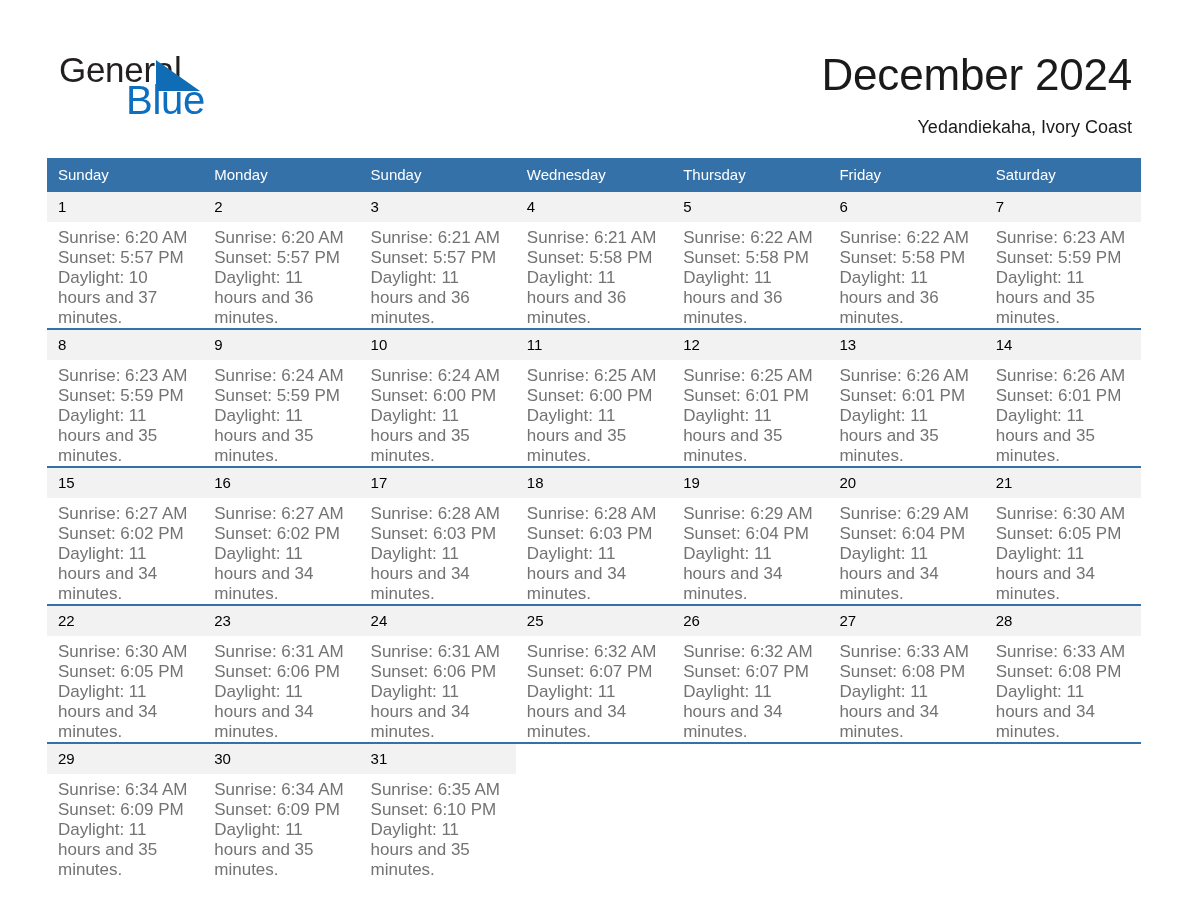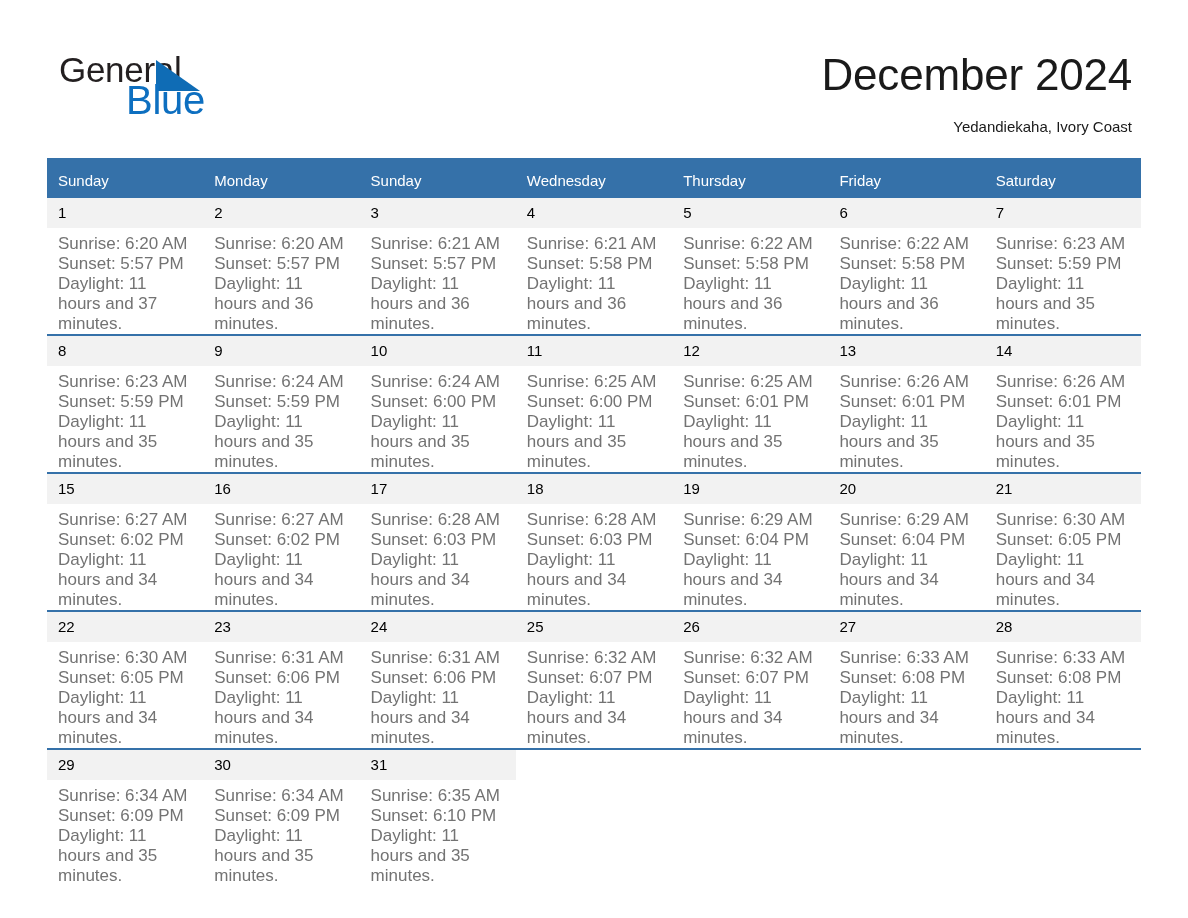--- a/index.html
+++ b/index.html
@@ -79,21 +79,21 @@
   .cal-title {
     font-size: 44px;
     line-height: 50px;
     color: #1a1a1a;
     font-weight: normal;
     letter-spacing: -0.2px;
     margin: 0;
     font-family: "Liberation Sans", sans-serif;
   }
   .cal-subtitle {
-    font-size: 15px;
+    font-size: 18px;
     line-height: 30px;
     color: #1a1a1a;
     margin: 12px 0 0 0;
     font-weight: normal;
     font-family: "Liberation Sans", sans-serif;
   }
 
   
   .calendar {
     position: absolute;
@@ -106,21 +106,21 @@
   .calendar col {
     width: 156.28px;
   }
 
   .weekday-row th {
     background: #3571a9;
     color: #ffffff;
     font-size: 15px;
     font-weight: normal;
     text-align: left;
-    padding: 13px 0 8px 11px;
+    padding: 7px 0 8px 11px;
     height: 19px;
     font-family: "Liberation Sans", sans-serif;
   }
 
   .week-row td {
     vertical-align: top;
     padding: 0;
     border-top: 2px solid #3571a9;
     height: 115px;
   }
@@ -196,21 +196,21 @@
       </tr>
     </thead>
     <tbody>
 
       <tr class="week-row first-week">
         <td>
           <div class="daynum">1</div>
           <div class="details">
             <div>Sunrise: 6:20 AM</div>
             <div>Sunset: 5:57 PM</div>
-            <div class="daylight">Daylight: 11 hours and 37 minutes.</div>
+            <div class="daylight">Daylight: 10 hours and 37 minutes.</div>
           </div>
         </td>
         <td>
           <div class="daynum">2</div>
           <div class="details">
             <div>Sunrise: 6:20 AM</div>
             <div>Sunset: 5:57 PM</div>
             <div class="daylight">Daylight: 11 hours and 36 minutes.</div>
           </div>
         </td>

